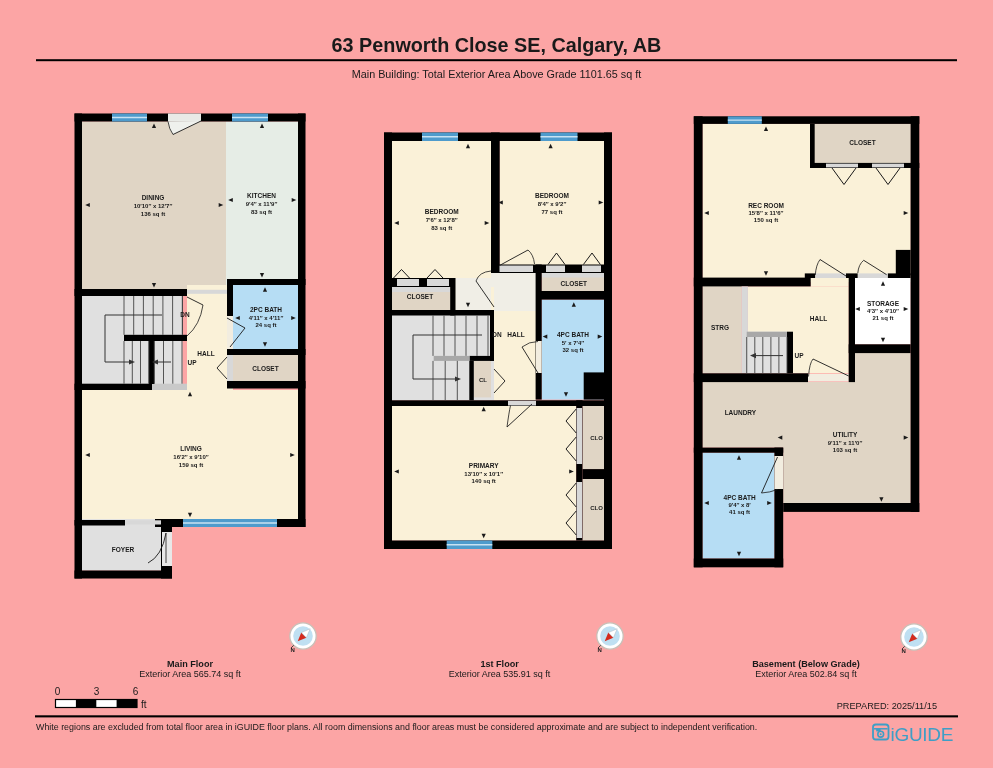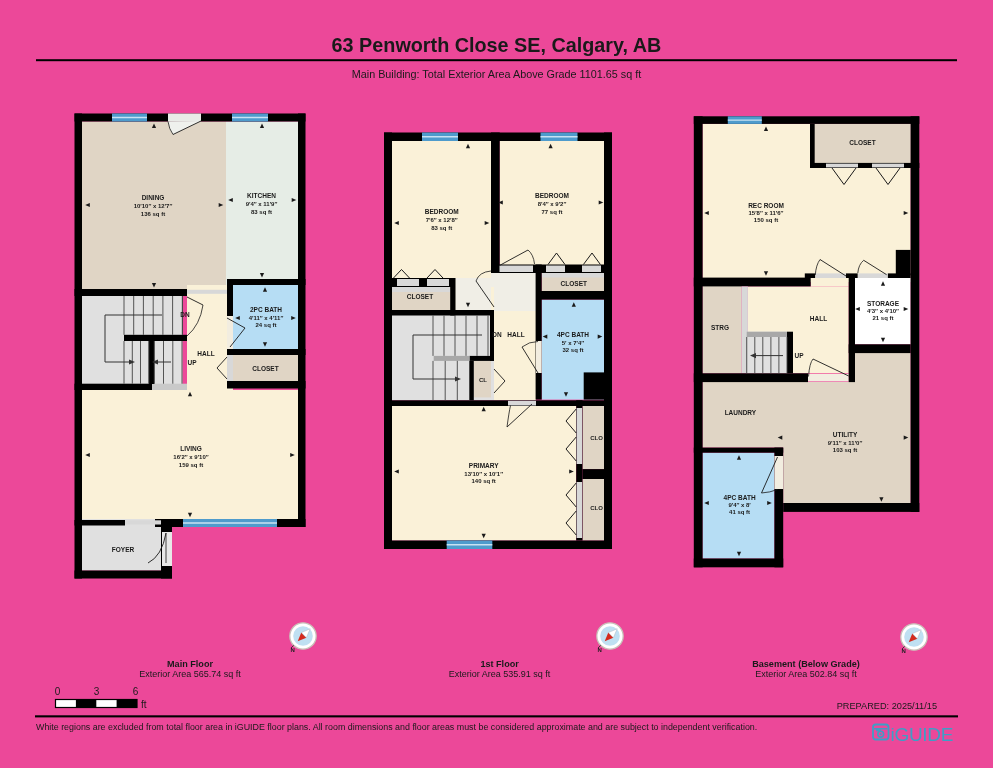--- a/index.html
+++ b/index.html
@@ -1,14 +1,14 @@
 <!DOCTYPE html>
 <html><head><meta charset="utf-8"><style>
 html,body{margin:0;padding:0;background:#FFFFFF;}
-#page{position:relative;width:993px;height:768px;background:#ec4899;overflow:hidden;}
+#page{position:relative;width:993px;height:768px;background:#fca5a5;overflow:hidden;}
 </style></head><body>
 <div id="page">
 <svg width="993" height="768" viewBox="0 0 993 768">
 <rect x="82.0" y="121.5" width="144.0" height="174.5" fill="#E0D5C5"></rect>
 <rect x="226.0" y="121.5" width="72.0" height="163.5" fill="#E6EDE6"></rect>
 <rect x="187.0" y="285.0" width="46.0" height="105.0" fill="#FAF1D8"></rect>
 <rect x="233.0" y="285.0" width="65.0" height="64.0" fill="#B6DDF4"></rect>
 <rect x="233.0" y="349.0" width="65.0" height="32.0" fill="#E0D5C5"></rect>
 <rect x="82.0" y="296.0" width="100.5" height="88.0" fill="#E0E0E0"></rect>
 <rect x="152.0" y="383.7" width="35.0" height="6.3" fill="#C9C9C9"></rect>

